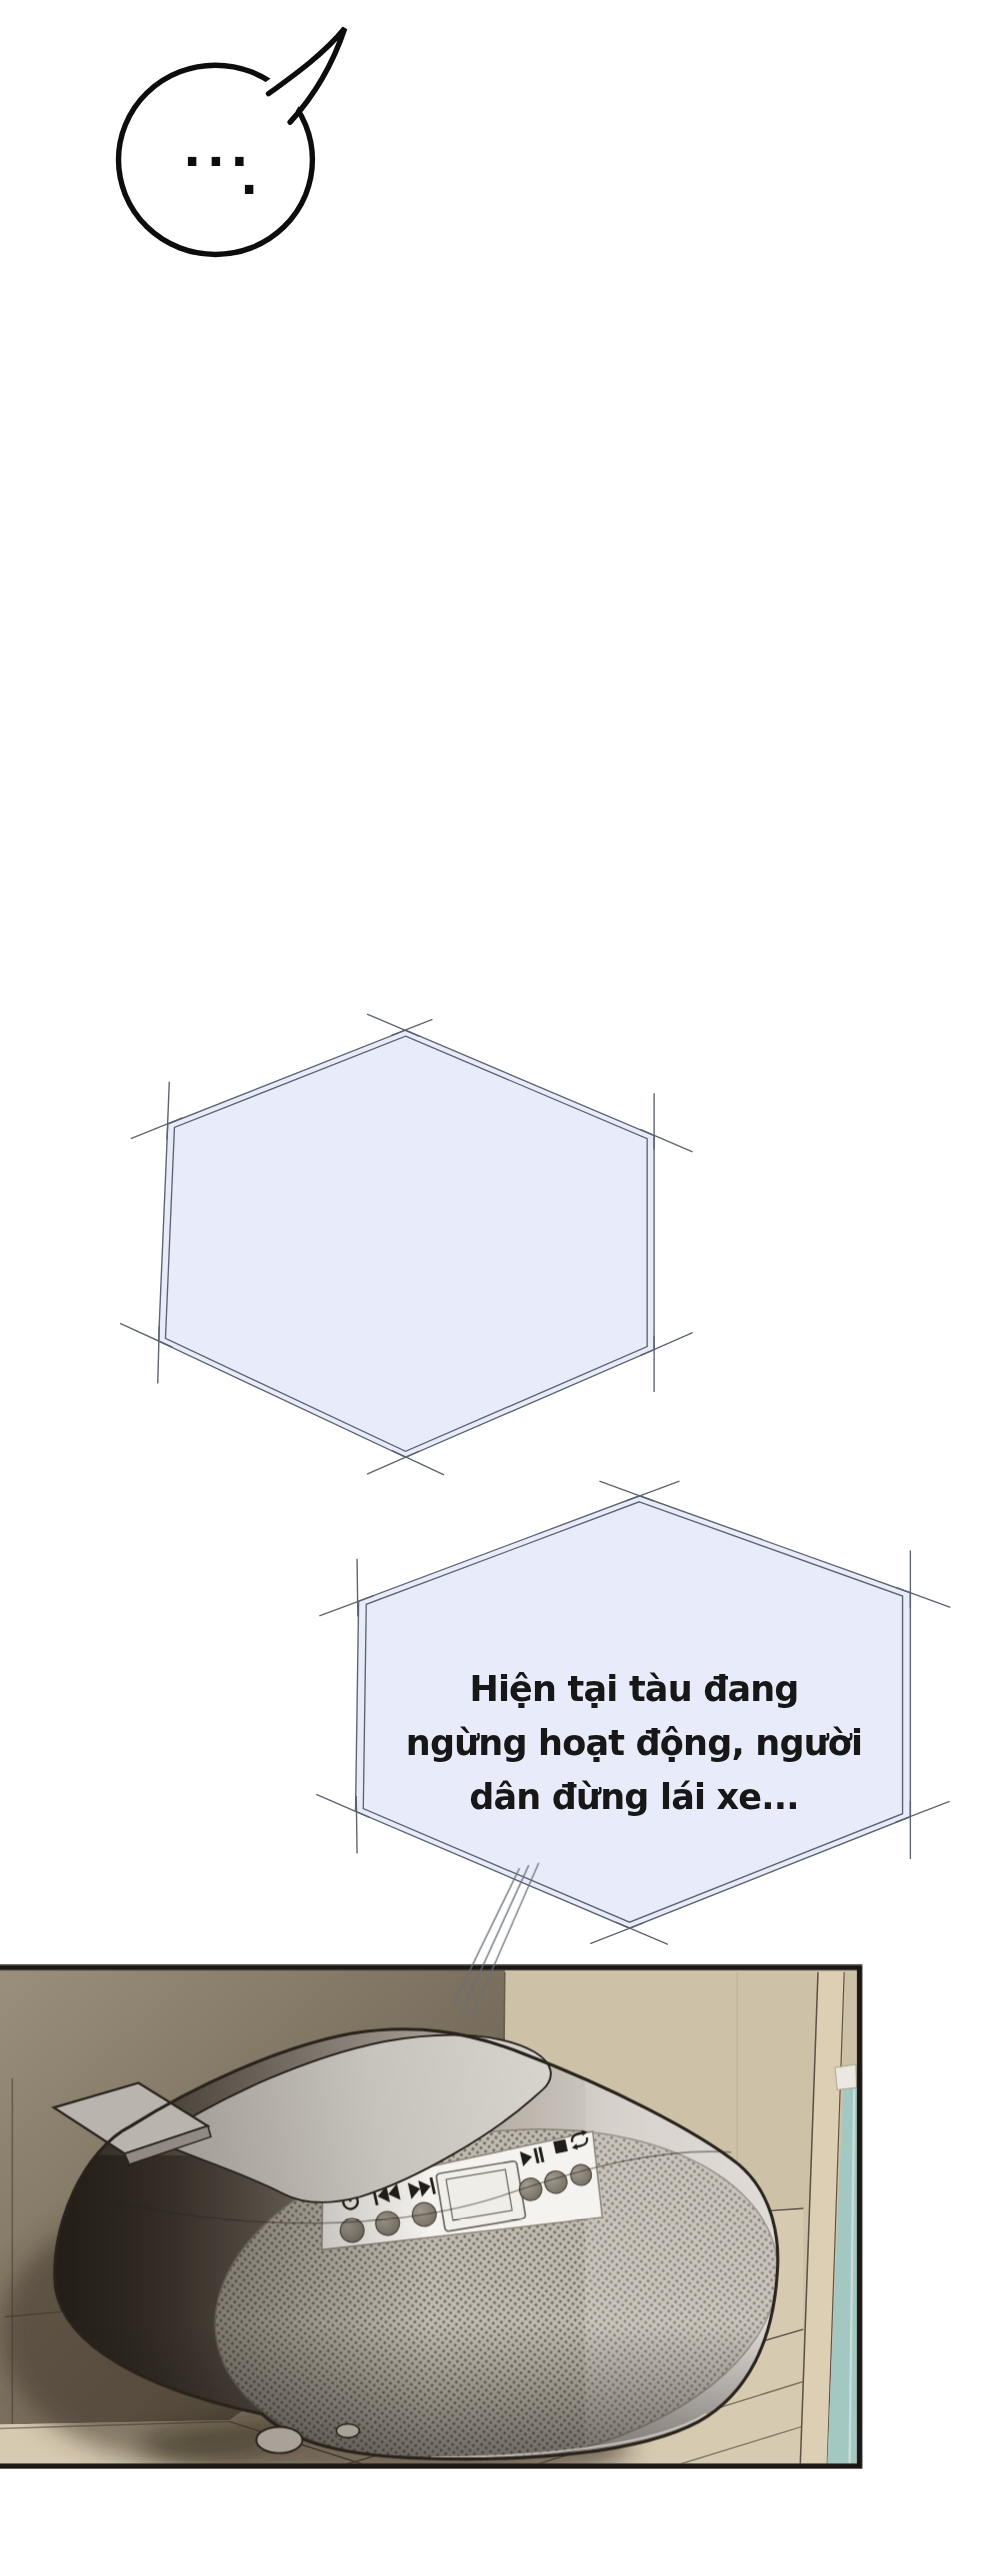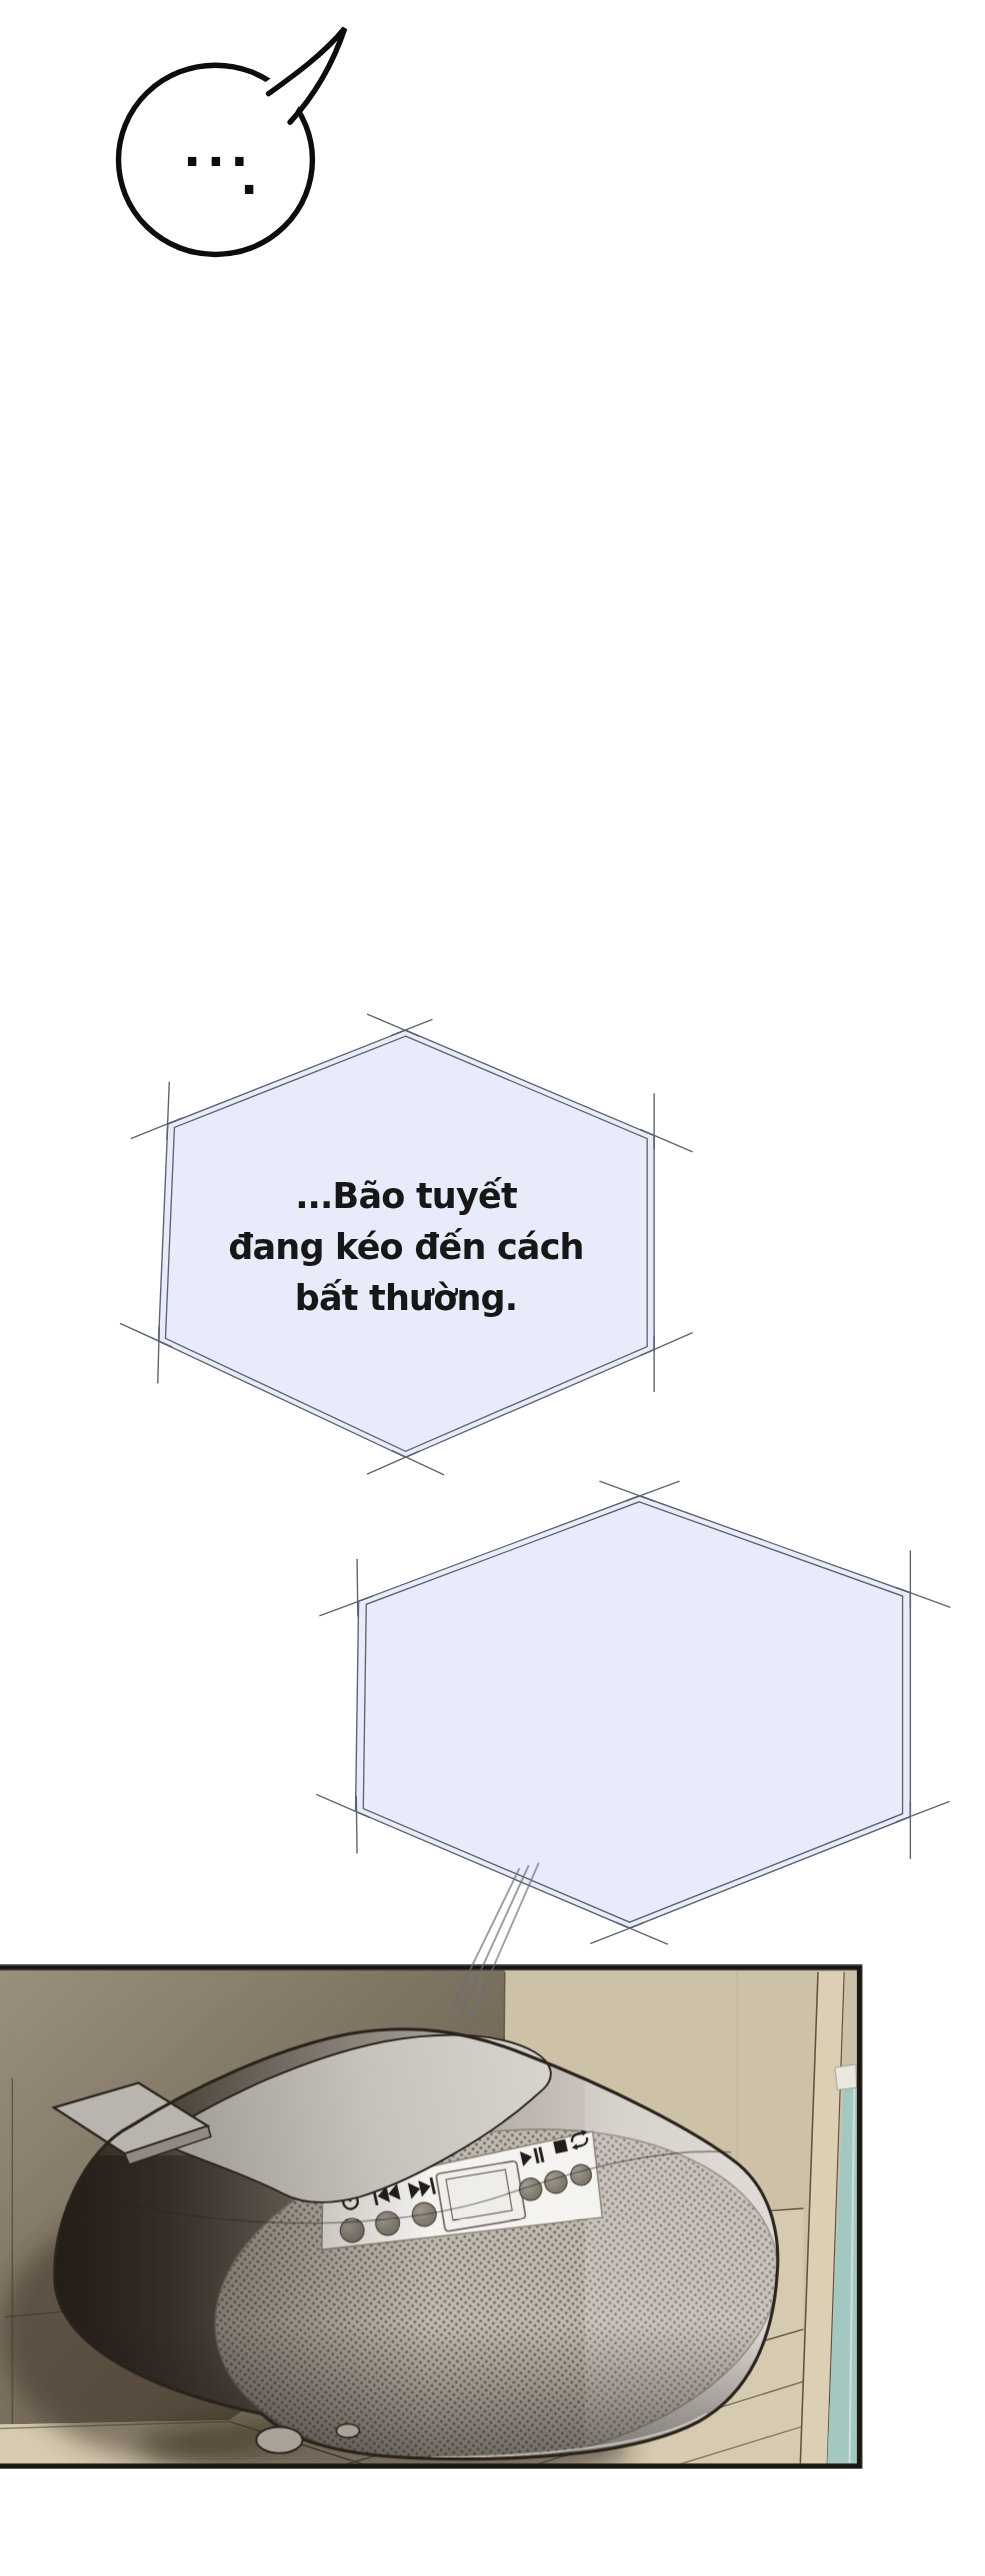--- a/index.html
+++ b/index.html
@@ -221,18 +221,18 @@
 
   <g stroke="#6a7078" stroke-width="2" opacity="0.85">
     <line x1="700" y1="2420" x2="612" y2="2622"></line>
     <line x1="687" y1="2423" x2="599" y2="2616"></line>
     <line x1="675" y1="2427" x2="588" y2="2606"></line>
   </g>
 </svg>
 
 <span class="dots" id="dots-main">...</span>
 <span class="dots" id="dots-extra">.</span>
-<div class="bubble-text" id="hex1-text">...Bão tuyết
-đang kéo đến cách
-bất thường.</div>
+<div class="bubble-text" id="hex2-text">Hiện tại tàu đang
+ngừng hoạt động, người
+dân đừng lái xe...</div>
 
 </div>
 
 
 </body></html>

